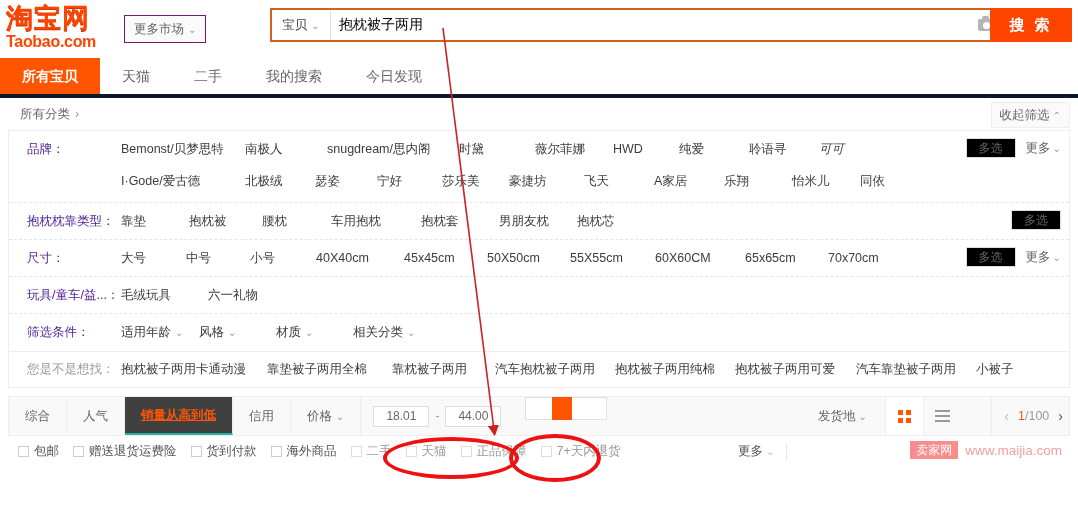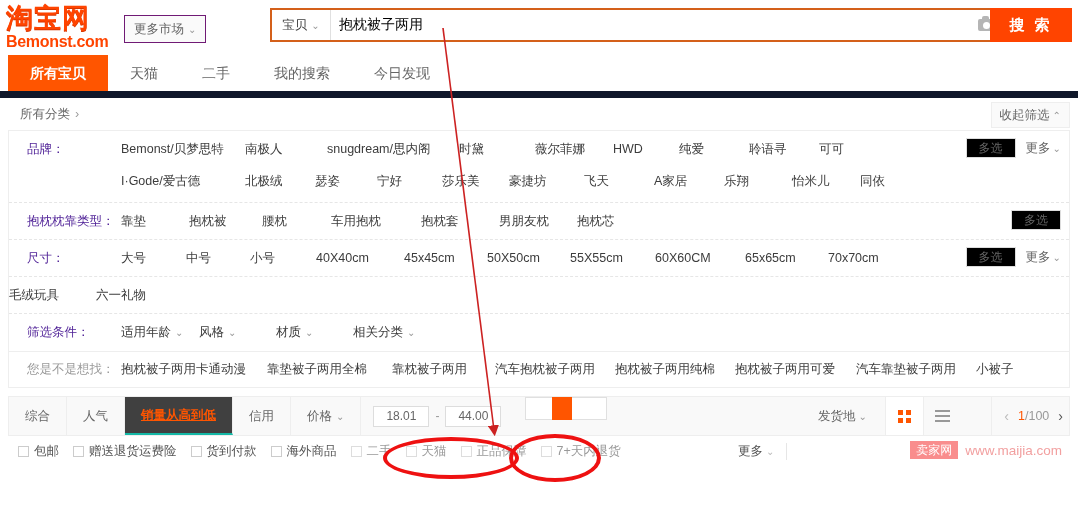--- a/index.html
+++ b/index.html
@@ -66,22 +66,22 @@
   }
   .search-btn{
     position:absolute;left:990px;top:8px;width:82px;height:34px;
     background:#ff4400;color:#fff;font-size:15px;font-weight:bold;
     letter-spacing:3px;display:flex;align-items:center;justify-content:center;
     cursor:pointer;box-sizing:border-box;
   }
 
   
   .tabs{
-    position:relative;height:38px;border-bottom:7px solid #0f172a;
-    display:flex;align-items:flex-end;padding-left:8px;box-sizing:border-box;
+    position:relative;height:38px;border-bottom:4px solid #0f172a;
+    display:flex;align-items:flex-end;padding-left:0;box-sizing:border-box;
   }
   .tab{
     height:36px;line-height:36px;padding:0 22px;font-size:14px;color:#666;
     cursor:pointer;box-sizing:border-box;
   }
   .tab.active{background:#f50;color:#fff;font-weight:bold;}
 
   
   .crumbbar{height:32px;display:flex;align-items:center;position:relative;}
   .crumb{padding-left:20px;color:#666;font-size:12.5px;cursor:pointer;}
@@ -204,21 +204,21 @@
   }
 </style>
 </head>
 <body>
 
 <div class="page">
 
   <div class="header">
     <div class="logo">
       <div class="logo-cn">淘宝网</div>
-      <div class="logo-en">Bemonst.com</div>
+      <div class="logo-en">Taobao.com</div>
     </div>
 
     <div class="market-btn">
       <span>更多市场</span><span class="caret">⌄</span>
     </div>
 
     <div class="searchwrap">
       <div class="cat-select">
         <span>宝贝</span>
         <span class="caret">⌄</span>
@@ -255,21 +255,21 @@
       <div class="fvals" style="flex-direction:column;">
         <div class="brandrow">
           <div class="fval" style="width:124px;">Bemonst/贝梦思特</div>
           <div class="fval" style="width:82px;">南极人</div>
           <div class="fval" style="width:132px;">snugdream/思内阁</div>
           <div class="fval" style="width:76px;">时黛</div>
           <div class="fval" style="width:78px;">薇尔菲娜</div>
           <div class="fval" style="width:66px;">HWD</div>
           <div class="fval" style="width:70px;">纯爱</div>
           <div class="fval" style="width:70px;">聆语寻</div>
-          <div class="fval" style="width:60px;">可可</div>
+          <div class="fval" style="width:60px;font-style:italic;">可可</div>
         </div>
         <div class="brandrow" style="margin-top:-4px;">
           <div class="fval" style="width:124px;">I·Gode/爱古德</div>
           <div class="fval" style="width:70px;">北极绒</div>
           <div class="fval" style="width:62px;">瑟姿</div>
           <div class="fval" style="width:65px;">宁好</div>
           <div class="fval" style="width:67px;">莎乐美</div>
           <div class="fval" style="width:75px;">豪捷坊</div>
           <div class="fval" style="width:70px;">飞天</div>
           <div class="fval" style="width:70px;">A家居</div>
@@ -314,20 +314,21 @@
         <div class="fval" style="width:83px;">65x65cm</div>
         <div class="fval" style="width:70px;">70x70cm</div>
       </div>
       <div class="fright">
         <span class="multi-btn">多选</span>
         <span class="more-btn"><span>更多</span><span class="caret">⌄</span></span>
       </div>
     </div>
 
     <div class="frow">
+      <div class="flabel">玩具/童车/益...：</div>
       <div class="fvals">
         <div class="fval" style="width:87px;">毛绒玩具</div>
         <div class="fval" style="width:90px;">六一礼物</div>
       </div>
     </div>
 
     <div class="frow">
       <div class="flabel">筛选条件：</div>
       <div class="fvals">
         <div class="fval" style="width:78px;"><span>适用年龄</span><span class="caret">⌄</span></div>

